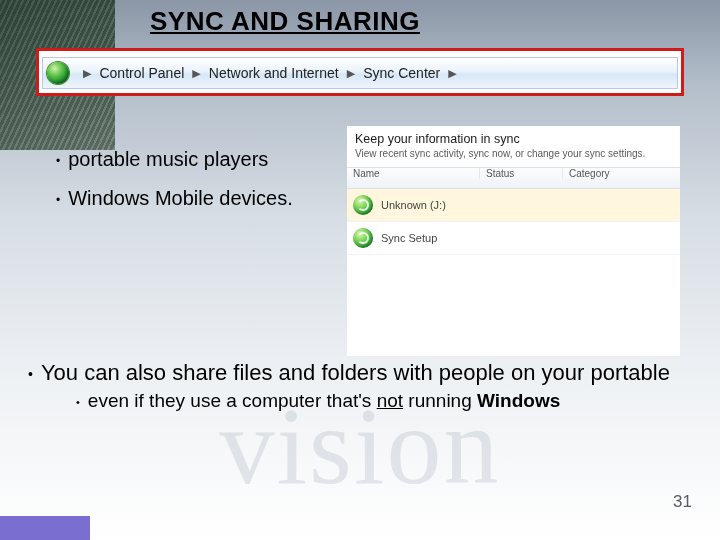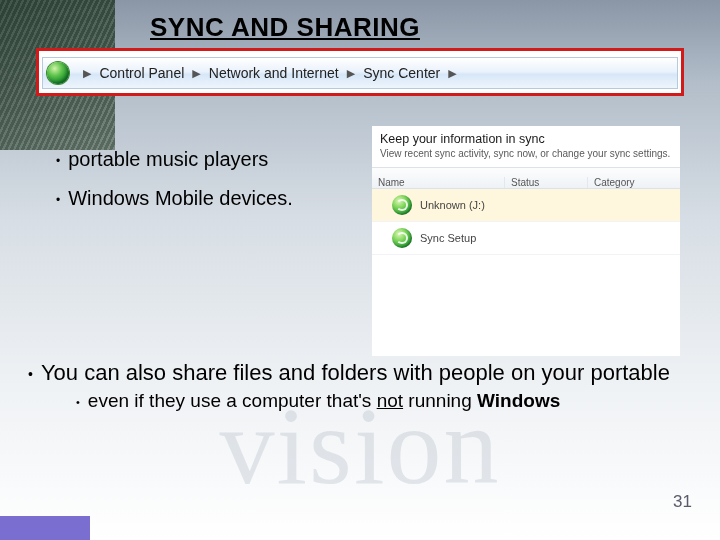--- a/index.html
+++ b/index.html
@@ -35,21 +35,21 @@
     font-family: Georgia, 'Times New Roman', serif;
     font-size: 110px;
     letter-spacing: 2px;
     color: rgba(180,190,200,0.35);
     pointer-events: none;
     user-select: none;
     white-space: nowrap;
   }
   .title {
     position: absolute;
-    top: 12px;
+    top: 6px;
     left: 150px;
     font-size: 26px;
     font-weight: 900;
     color: #000;
     text-decoration: underline;
     letter-spacing: 0.5px;
   }
   .breadcrumb-box {
     position: absolute;
     top: 48px;
@@ -106,21 +106,21 @@
   .bold { font-weight: 900; }
   .und { text-decoration: underline; }
 
   .second-block { margin-top: 150px; }
 
   
   .sc-panel {
     position: absolute;
     top: 126px;
     right: 40px;
-    width: 308px;
+    width: 333px;
     height: 230px;
     background: #ffffff;
     font-family: "Segoe UI", Tahoma, sans-serif;
     font-size: 11px;
     color: #333;
   }
   .sc-head {
     padding: 6px 8px 2px 8px;
     font-size: 12.5px;
     color: #1a1a1a;
@@ -129,33 +129,33 @@
     padding: 0 8px 8px 8px;
     font-size: 10px;
     color: #5a5a5a;
   }
   .sc-cols {
     height: 20px;
     background: linear-gradient(180deg,#fdfdfd,#eef2f7);
     border-top: 1px solid #dbe2ea;
     border-bottom: 1px solid #dbe2ea;
     display: flex;
-    align-items: flex-end;
+    align-items: flex-start;
     font-size: 10px;
     color: #555;
   }
   .sc-cols span { padding: 0 6px; border-right: 1px solid #e3e8ef; }
   .sc-cols .c-name { width: 120px; }
   .sc-cols .c-status { width: 70px; }
   .sc-cols .c-cat { flex: 1; border-right: none; }
   .sc-row {
     display: flex;
     align-items: center;
     height: 32px;
-    padding-left: 20px;
+    padding-left: 6px;
     border-bottom: 1px solid #f1f3f6;
   }
   .sc-row.sel { background: #fff7dd; }
   .sc-ico {
     width: 20px;
     height: 20px;
     margin-right: 8px;
     border-radius: 50%;
     background: radial-gradient(circle at 35% 30%, #dff7b8 0%, #7fd65a 35%, #2a9a33 70%, #0d6a20 100%);
     position: relative;

